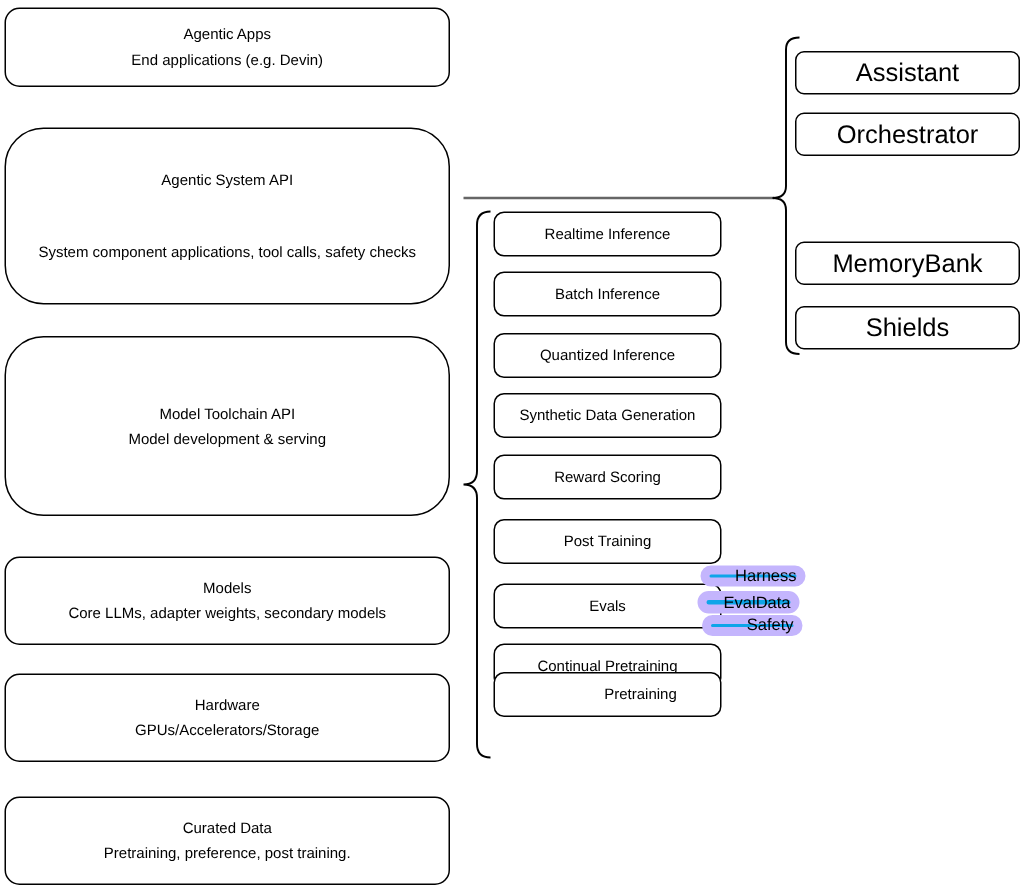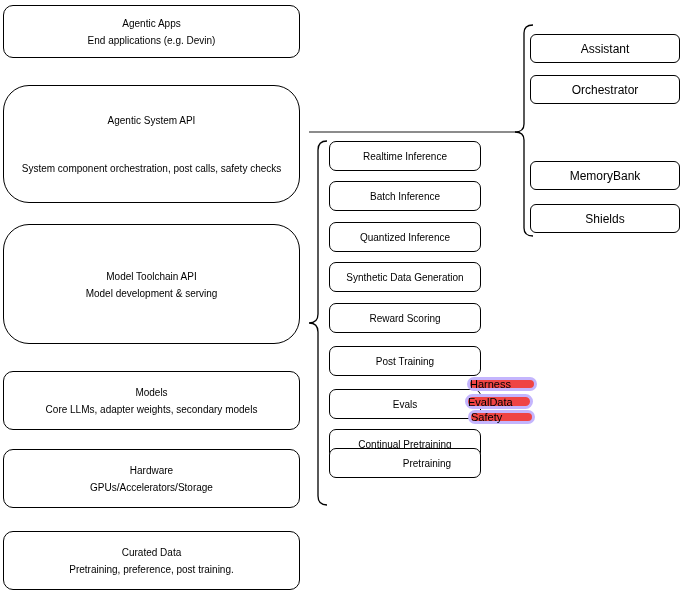--- a/index.html
+++ b/index.html
@@ -29,30 +29,30 @@
   .round-lg{border-radius:26px;}
   .mbox{
     left:329px;width:152px;height:30px;
     border-radius:7px;
     font-size:10px;
     z-index:2;
   }
   .rbox{
     left:530px;width:150px;height:29px;
     border-radius:6px;
-    font-size:12px;
+    font-size:17px;
     z-index:2;
   }
   .pill{
     position:absolute;
-    background:#ef4444;
-    border:3px solid #c4b5fd;
+    background:#0ea5e9;
+    border:6px solid #c4b5fd;
     border-radius:8px;
     box-sizing:border-box;
-    display:flex;align-items:center;justify-content:flex-start;
+    display:flex;align-items:center;justify-content:flex-end;
     font-size:11px;
     z-index:3;
   }
   svg.overlay{
     position:absolute;left:0;top:0;width:682px;height:591px;
     pointer-events:none;
     z-index:0;
   }
 </style>
 </head>
@@ -66,21 +66,21 @@
     <path fill="none" stroke="#000000" stroke-width="1.3" d="M533,25 Q524,25 524,33 L524,124 Q524,132 515,132 Q524,132 524,140 L524,228 Q524,236 533,236"></path>
   </svg>
 
   <div class="node lbox round-sm" style="top:5px;height:53px;">
     <div class="title">Agentic Apps</div>
     <div class="subtitle">End applications (e.g. Devin)</div>
   </div>
 
   <div class="node lbox round-lg" style="top:85px;height:118px;gap:31px;">
     <div class="title">Agentic System API</div>
-    <div class="subtitle">System component orchestration, post calls, safety checks</div>
+    <div class="subtitle">System component applications, tool calls, safety checks</div>
   </div>
 
   <div class="node lbox round-lg" style="top:224px;height:120px;">
     <div class="title">Model Toolchain API</div>
     <div class="subtitle">Model development &amp; serving</div>
   </div>
 
   <div class="node lbox round-sm" style="top:371px;height:59px;">
     <div class="title">Models</div>
     <div class="subtitle">Core LLMs, adapter weights, secondary models</div>

